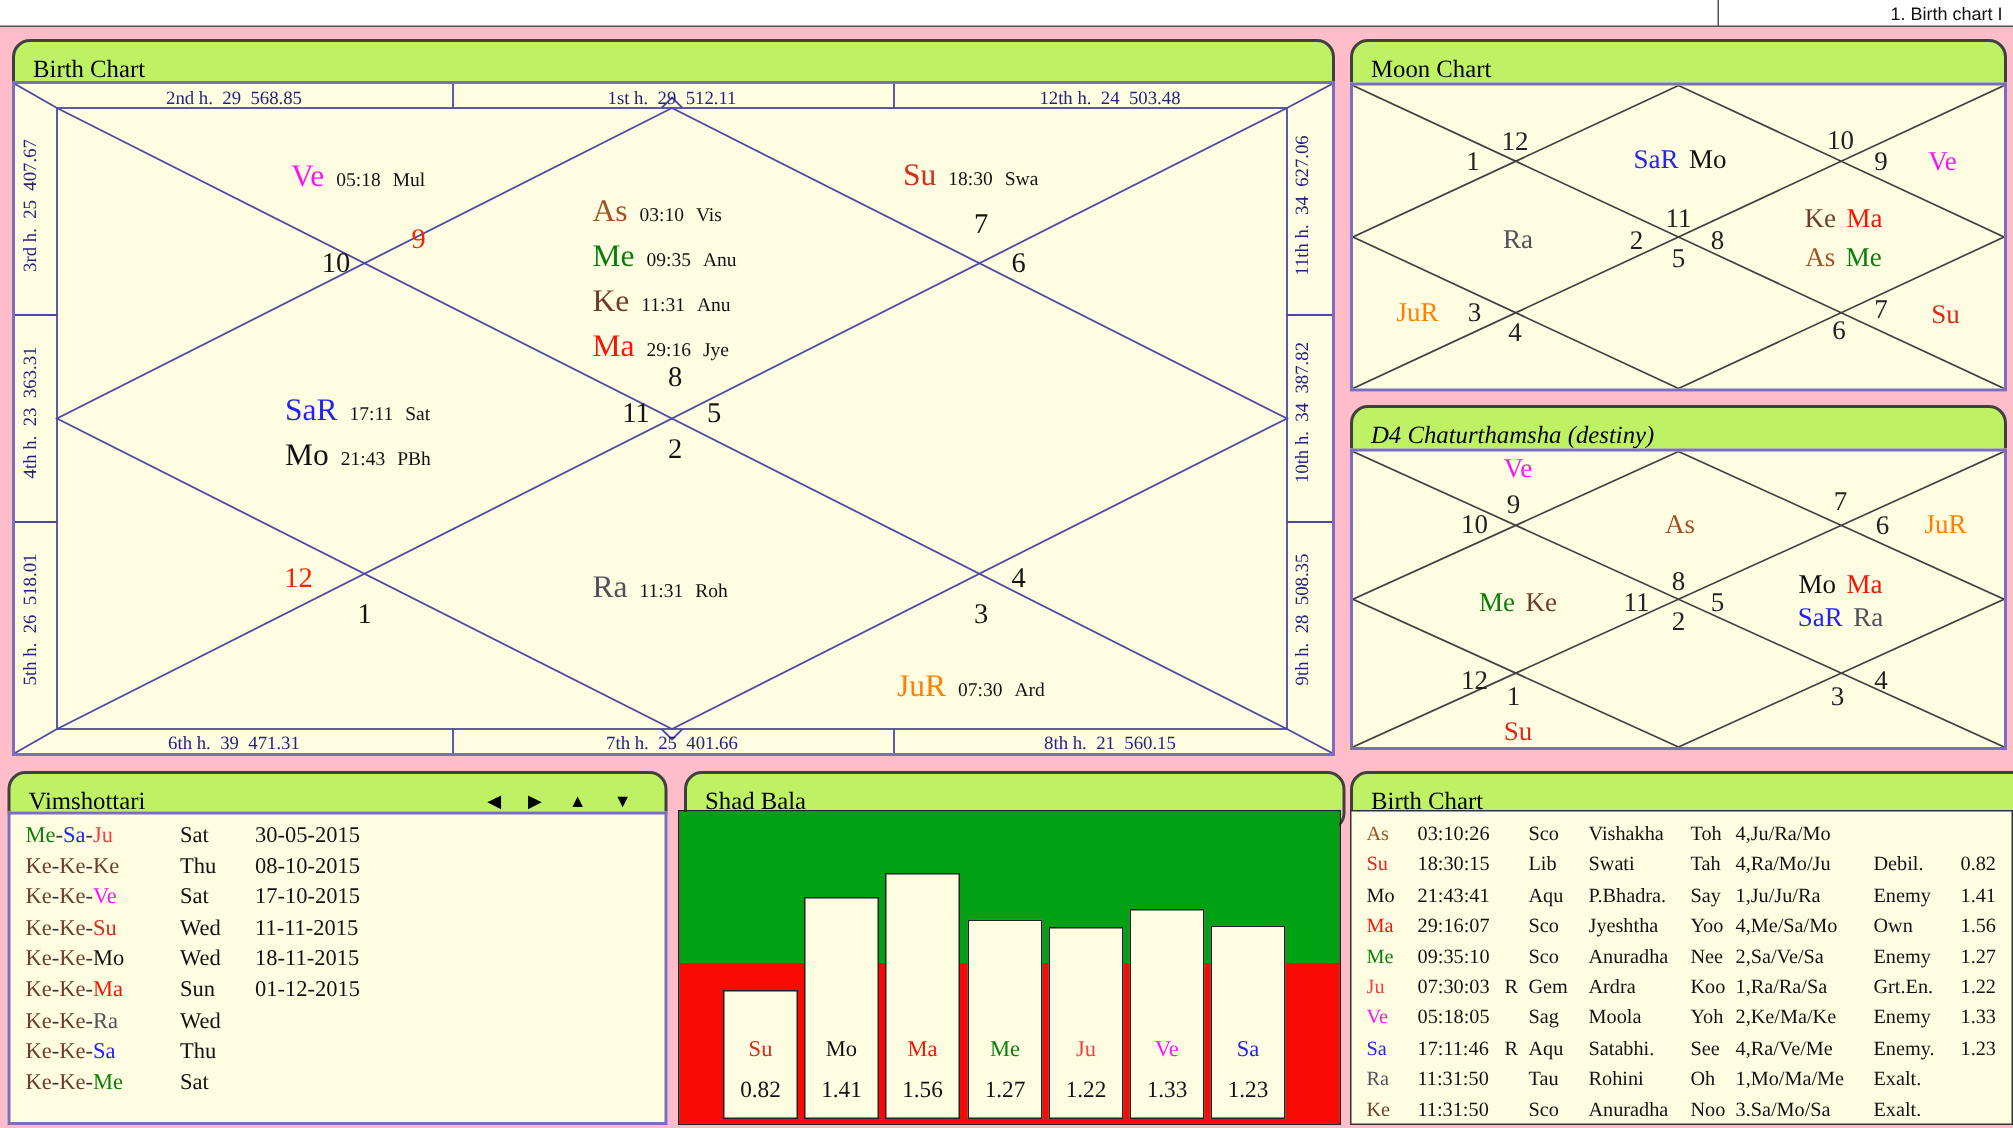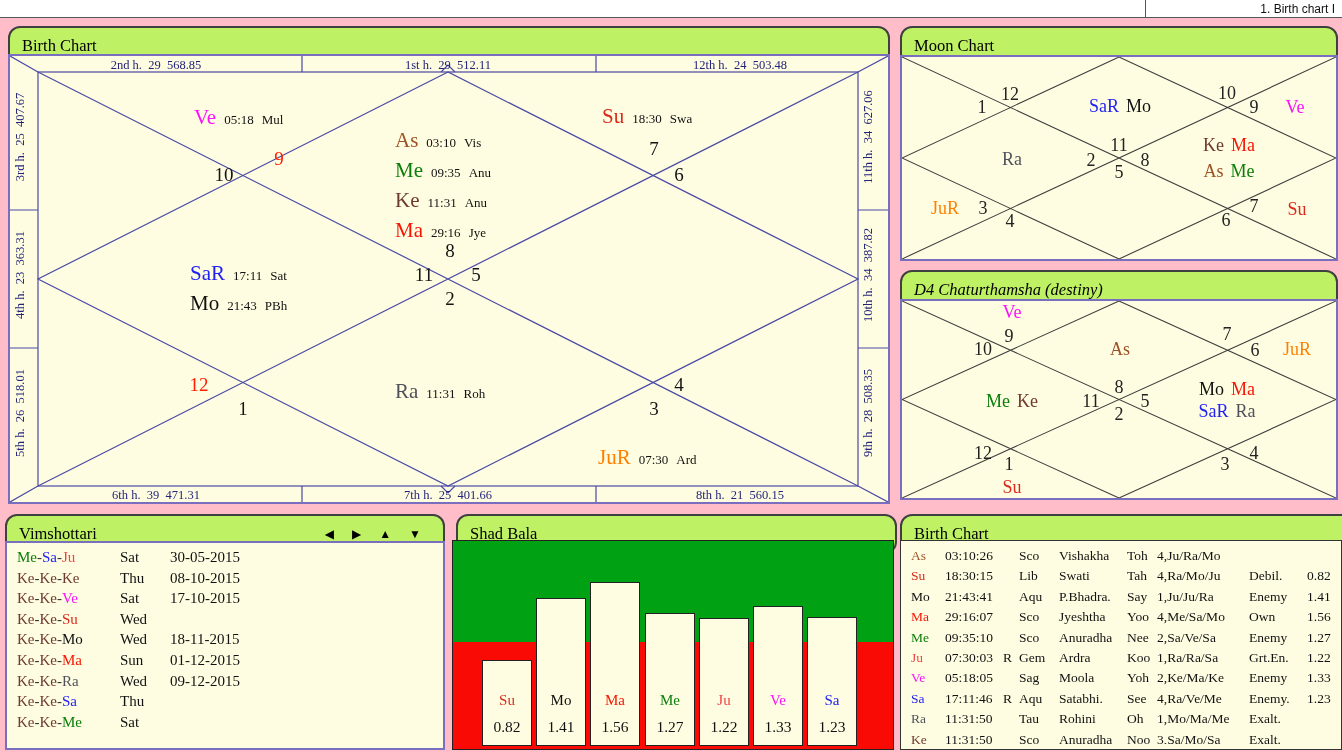--- a/index.html
+++ b/index.html
@@ -194,35 +194,35 @@
         <span>08-10-2015</span>
       </div>
     <div class="vrow">
         <span><span class="c-Ke">Ke</span><span class="vdash">-</span><span class="c-Ke">Ke</span><span class="vdash">-</span><span class="c-Ve">Ve</span></span>
         <span>Sat</span>
         <span>17-10-2015</span>
       </div>
     <div class="vrow">
         <span><span class="c-Ke">Ke</span><span class="vdash">-</span><span class="c-Ke">Ke</span><span class="vdash">-</span><span class="c-Su">Su</span></span>
         <span>Wed</span>
+        <span>11-11-2015</span>
       </div>
     <div class="vrow">
         <span><span class="c-Ke">Ke</span><span class="vdash">-</span><span class="c-Ke">Ke</span><span class="vdash">-</span><span class="c-Mo">Mo</span></span>
         <span>Wed</span>
         <span>18-11-2015</span>
       </div>
     <div class="vrow">
         <span><span class="c-Ke">Ke</span><span class="vdash">-</span><span class="c-Ke">Ke</span><span class="vdash">-</span><span class="c-Ma">Ma</span></span>
         <span>Sun</span>
         <span>01-12-2015</span>
       </div>
     <div class="vrow">
         <span><span class="c-Ke">Ke</span><span class="vdash">-</span><span class="c-Ke">Ke</span><span class="vdash">-</span><span class="c-Ra">Ra</span></span>
         <span>Wed</span>
-        <span>09-12-2015</span>
       </div>
     <div class="vrow">
         <span><span class="c-Ke">Ke</span><span class="vdash">-</span><span class="c-Ke">Ke</span><span class="vdash">-</span><span class="c-Sa">Sa</span></span>
         <span>Thu</span>
       </div>
     <div class="vrow">
         <span><span class="c-Ke">Ke</span><span class="vdash">-</span><span class="c-Ke">Ke</span><span class="vdash">-</span><span class="c-Me">Me</span></span>
         <span>Sat</span>
       </div>
   </div>

